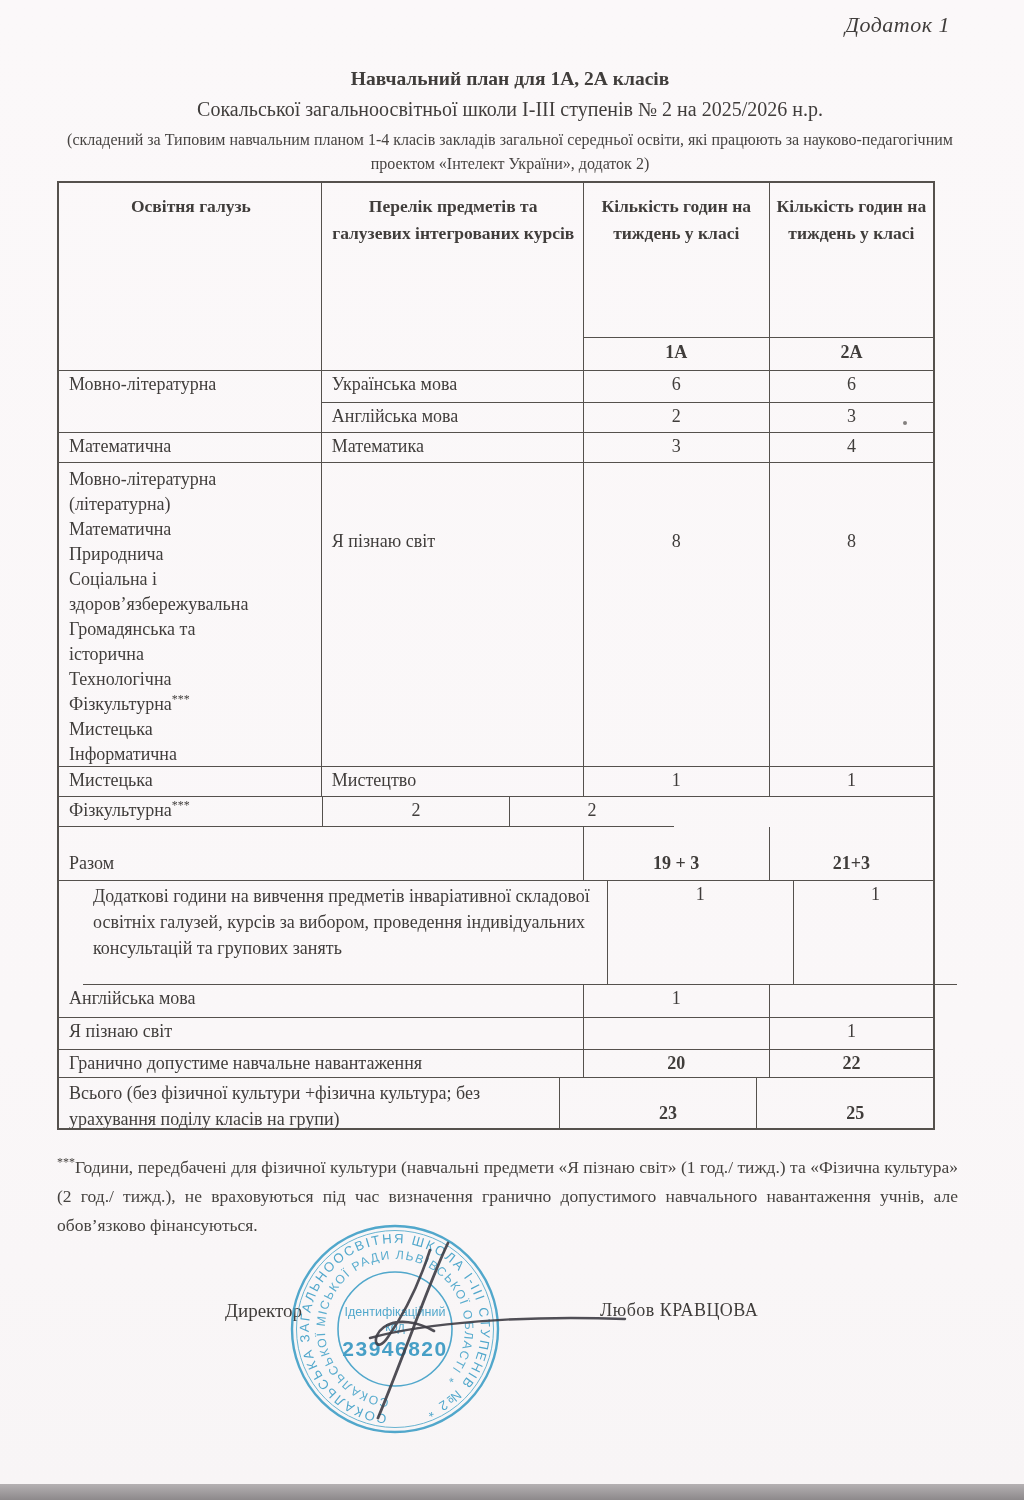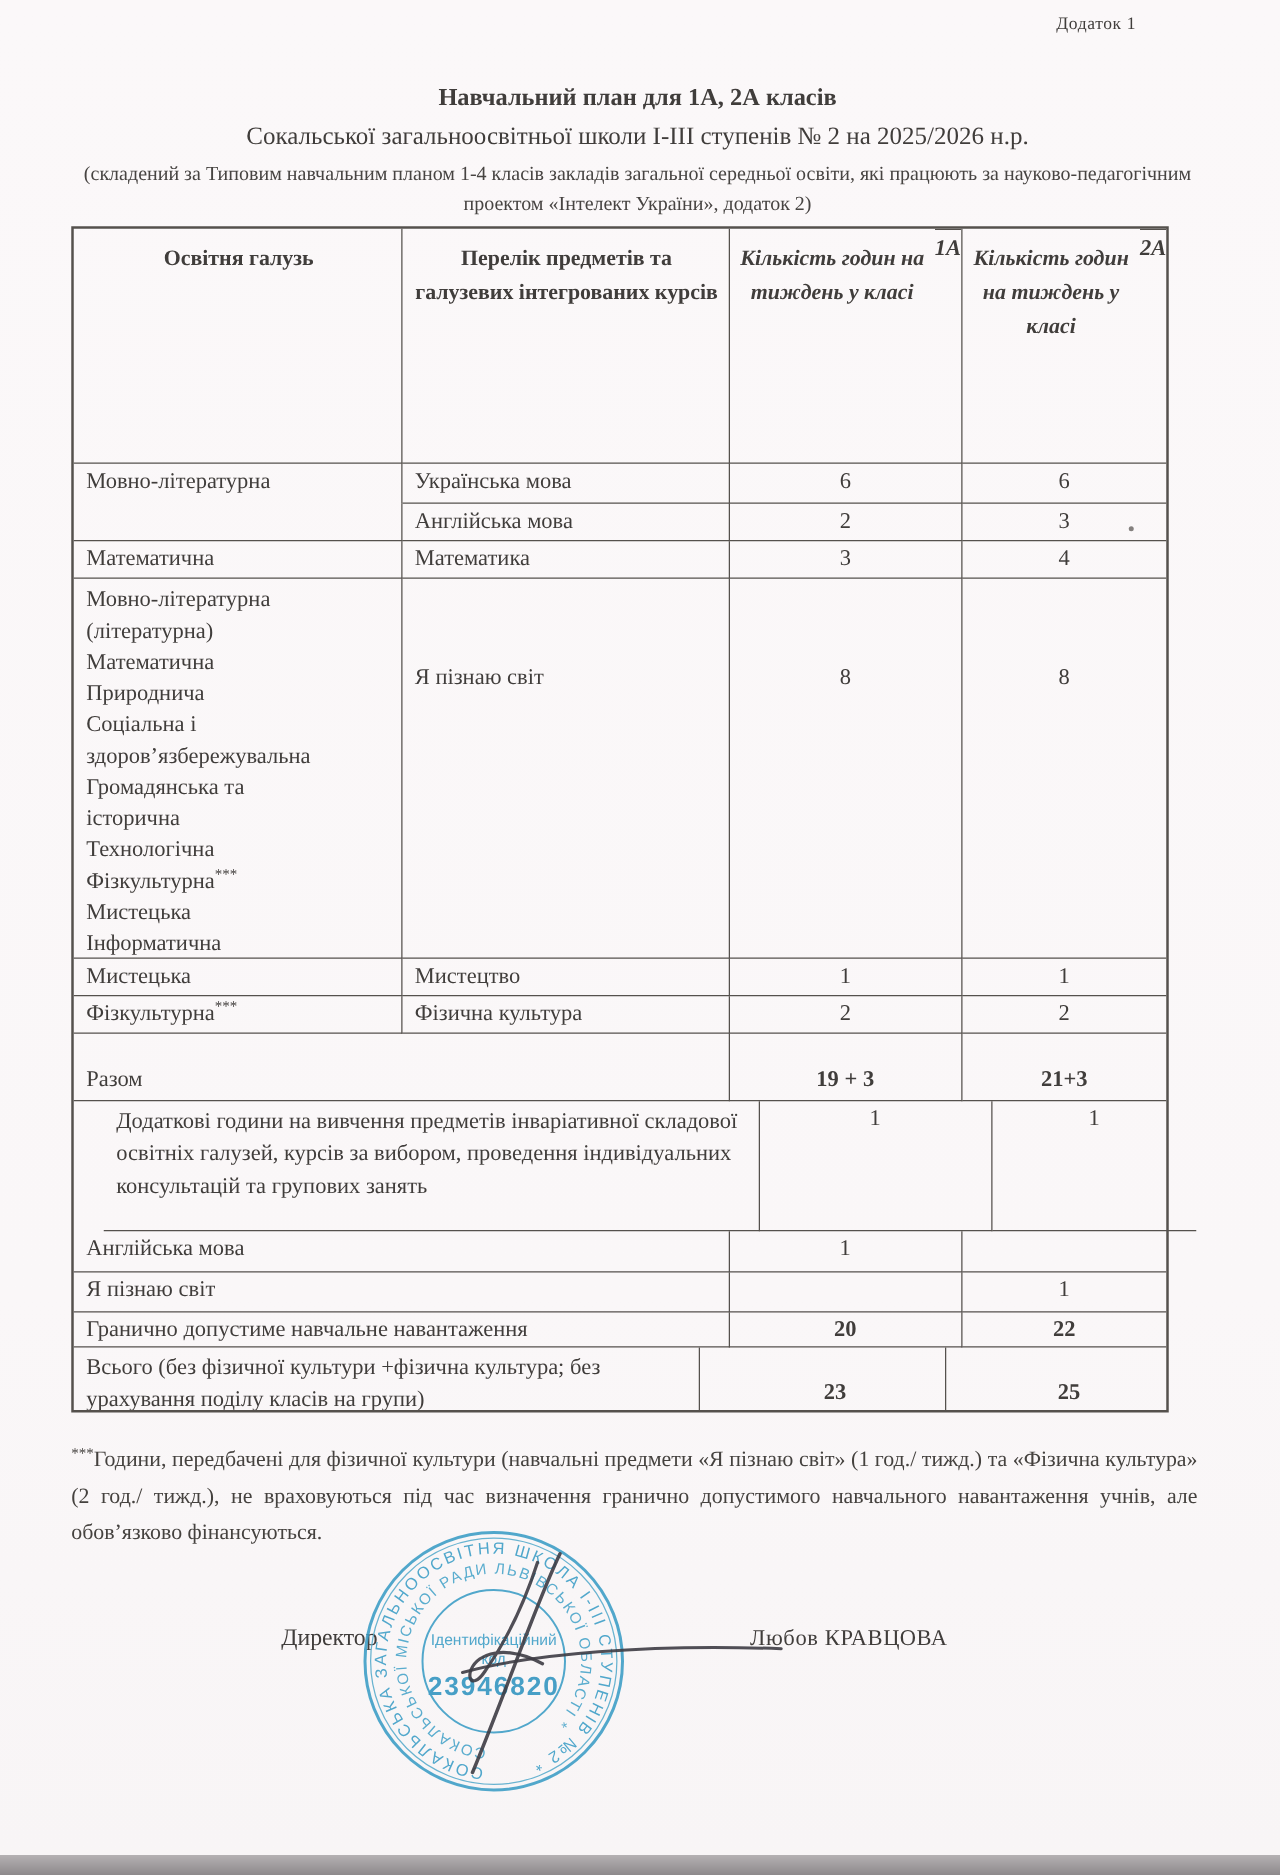--- a/index.html
+++ b/index.html
@@ -16,21 +16,21 @@
   }
   .page{
     position:absolute;left:0;top:0;width:1024px;height:1484px;
     background:linear-gradient(180deg,#fbf8f9 0%,#faf7f8 70%,#f8f5f6 100%);
   }
   .scanner-band{
     position:absolute;left:0;top:1484px;width:1024px;height:16px;
     background:linear-gradient(180deg,#b5b1b3,#8d898b);
   }
   .corner-label{
-    position:absolute;top:12px;left:845px;font-size:14px;letter-spacing:.5px;
+    position:absolute;top:12px;left:845px;font-size:22px;letter-spacing:.5px;font-style:italic;
   }
   .title-block{
     position:absolute;left:60px;top:66px;width:900px;text-align:center;line-height:1.35;
   }
   .title-1{font-weight:bold;font-size:19.5px;}
   .title-2{font-weight:normal;font-size:20px;margin-top:4px;}
   .subtitle{font-size:16px;margin-top:5px;line-height:1.45;color:#474442;}
 
   
   .doc-table{
@@ -49,21 +49,21 @@
   }
   .cell.last{border-right:none;}
   .cell.nbb{border-bottom:none;}
   .c1{width:264px;}
   .c2{width:263px;}
   .c3{width:187px;}
   .c4{width:164px;}
   .c12{width:527px;}
   .num{text-align:center;padding-left:2px;padding-right:2px;}
   .hdr{font-weight:bold;text-align:center;font-size:17.5px;line-height:1.55;padding-top:10px;}
-  .hcol{display:flex;flex-direction:row;padding:0;font-style:italic;}
+  .hcol{display:flex;flex-direction:column;padding:0;}
   .hmain{flex:1;padding:10px 6px 0 6px;font-weight:bold;text-align:center;font-size:17.5px;line-height:1.55;}
   .hsub{
     border-top:1.5px solid var(--line);height:33px;box-sizing:border-box;
     font-weight:bold;text-align:center;font-size:18px;padding-top:4px;
   }
   .area-lines{line-height:25px;padding-top:4px;}
   .padtop{padding-top:68px;}
   .bottom-align{display:flex;align-items:flex-end;padding-bottom:6px;}
   .bold{font-weight:bold;}
   sup.stars{font-size:12px;vertical-align:super;line-height:0;}
@@ -157,21 +157,20 @@
 
     <div class="row" style="height:30px;">
       <div class="cell c1">Мистецька</div>
       <div class="cell c2">Мистецтво</div>
       <div class="cell c3 num">1</div>
       <div class="cell c4 num last">1</div>
     </div>
 
     <div class="row" style="height:30px;">
       <div class="cell c1"><span>Фізкультурна</span><sup class="stars">***</sup></div>
-      <div class="cell c2">Фізична культура</div>
       <div class="cell c3 num">2</div>
       <div class="cell c4 num last">2</div>
     </div>
 
     <div class="row" style="height:54px;">
       <div class="cell c12 bottom-align">Разом</div>
       <div class="cell c3 num bottom-align bold" style="justify-content:center;">19 + 3</div>
       <div class="cell c4 num bottom-align bold last" style="justify-content:center;">21+3</div>
     </div>
 

